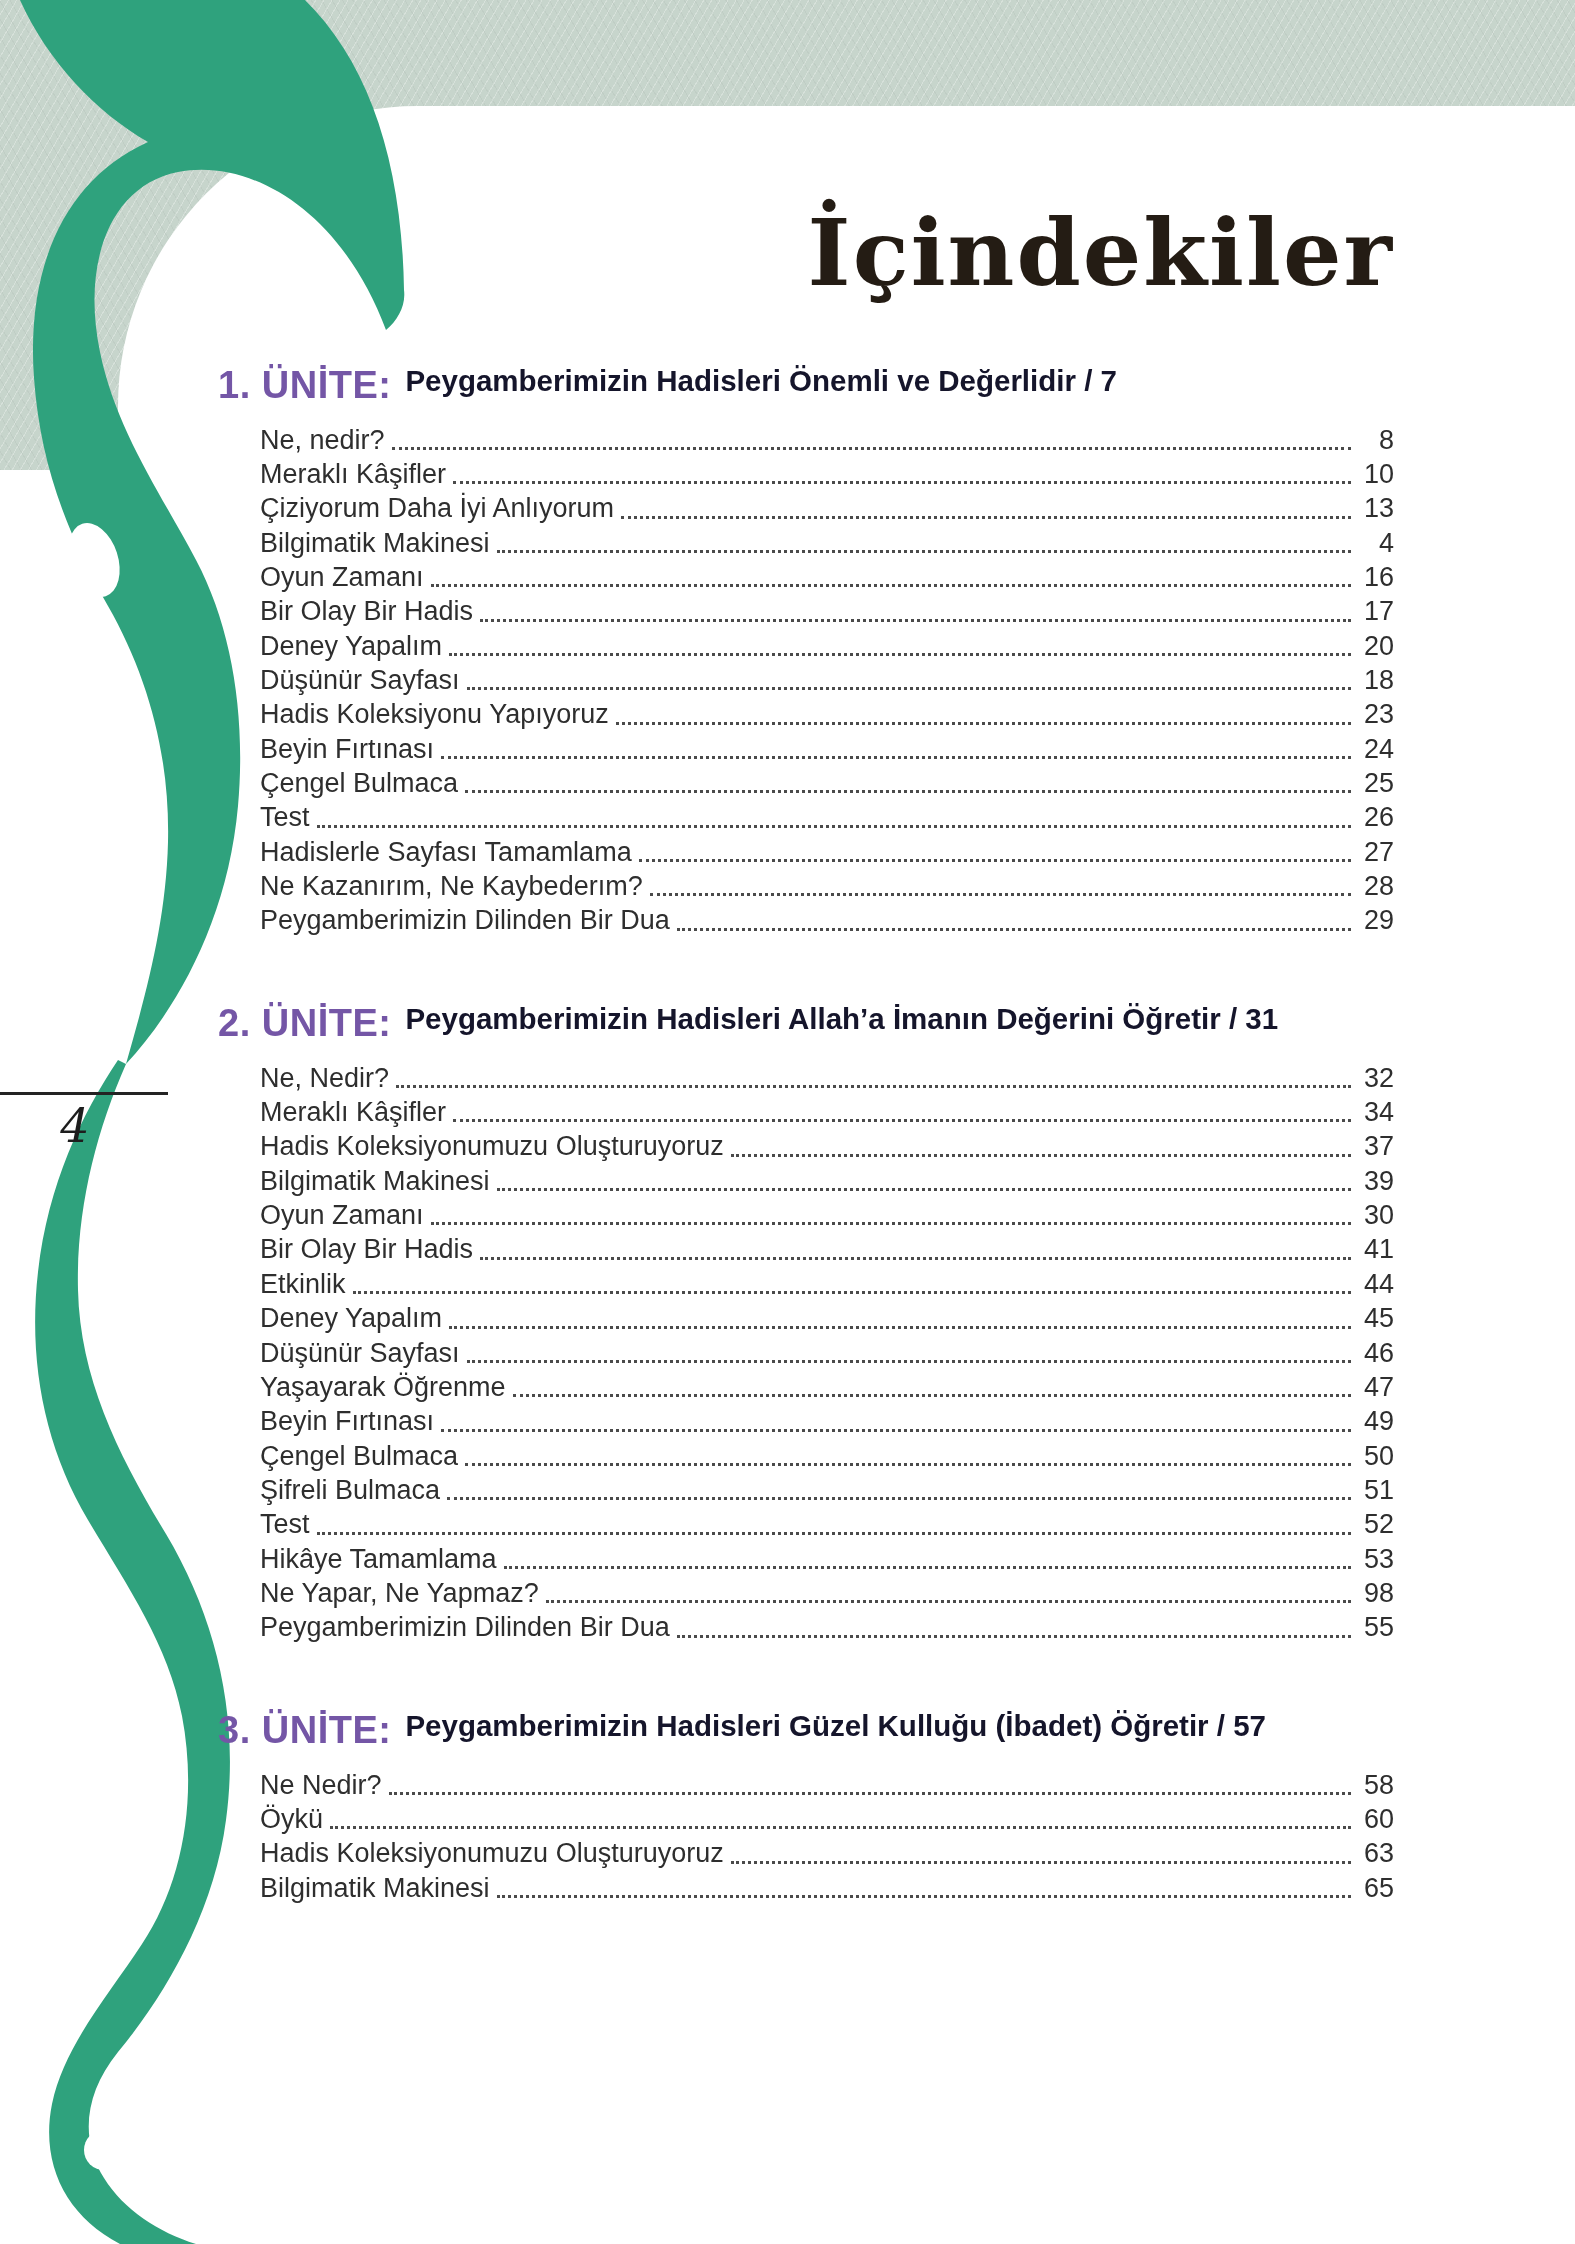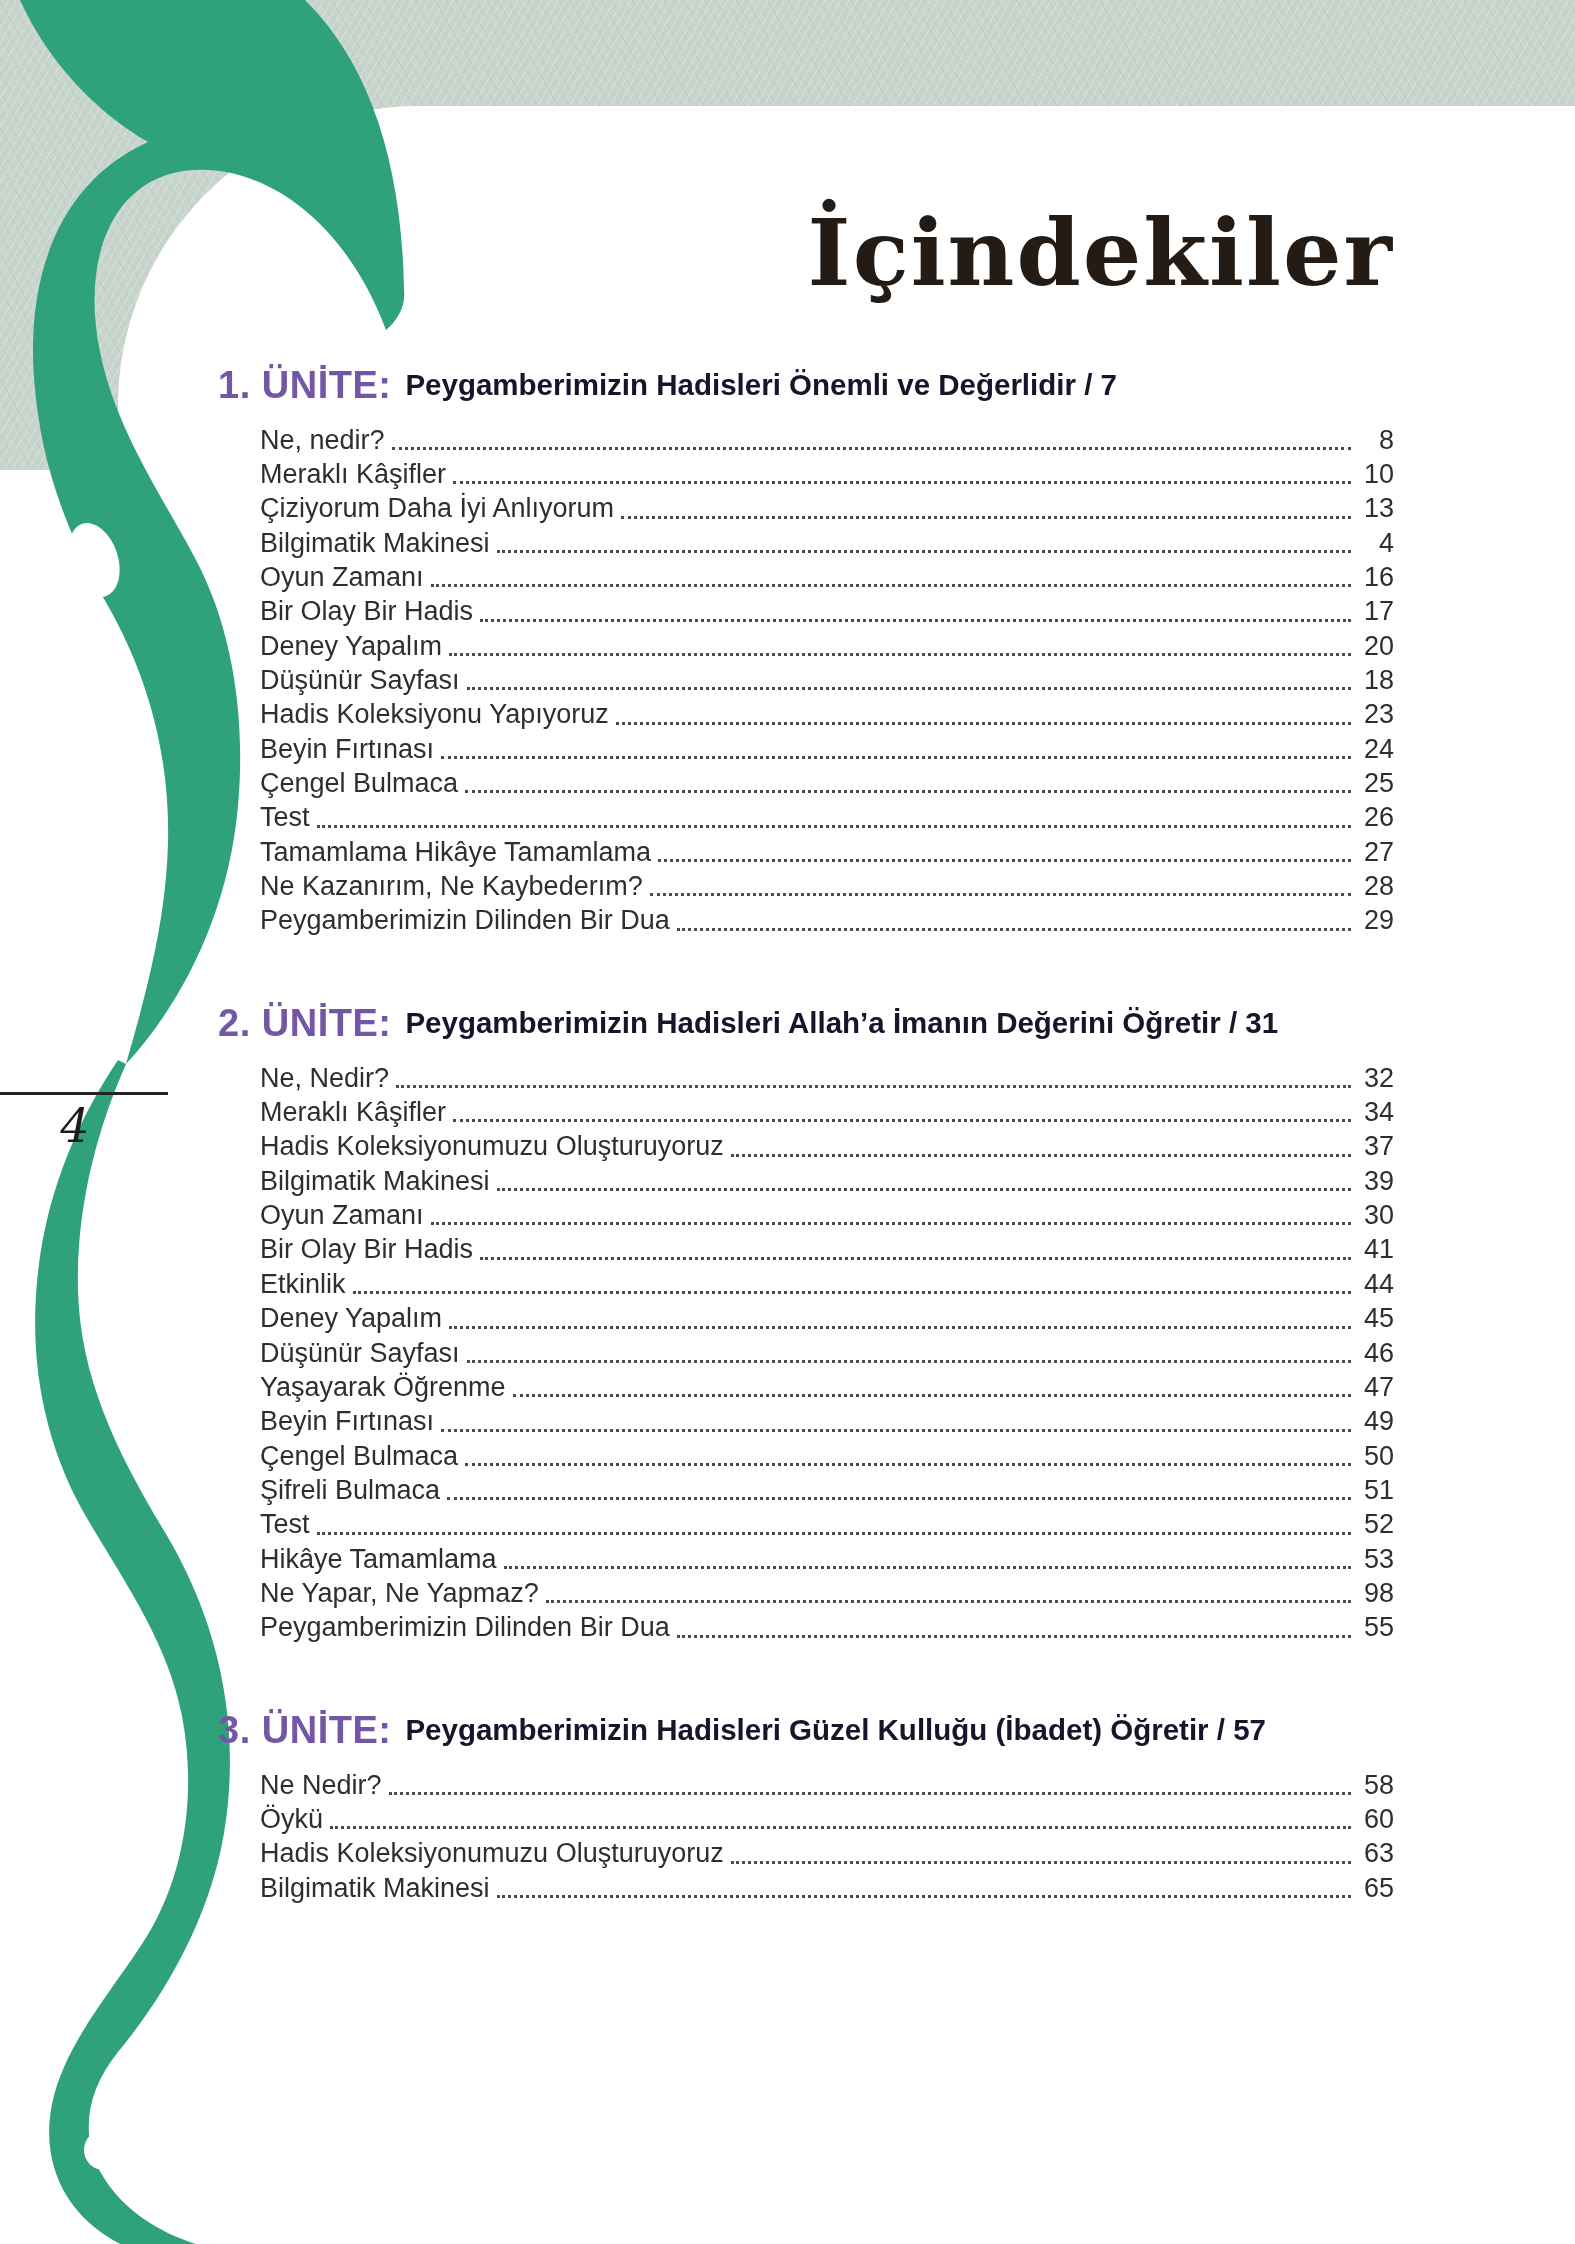--- a/index.html
+++ b/index.html
@@ -37,21 +37,21 @@
   
   .content{position:absolute;left:218px;top:0;width:1176px;z-index:4;}
   .toc-title{
     text-align:right;
     font-family:"DejaVu Serif",serif;font-weight:bold;
     font-size:92px;line-height:1.05;letter-spacing:2px;
     color:var(--title-dark,#241c14);
     margin:205px 0 62px 0;
   }
   .unit{margin-bottom:64px;}
-  .unit-heading{display:flex;align-items:center;gap:14px;margin:0 0 16px 0;}
+  .unit-heading{display:flex;align-items:flex-start;gap:14px;margin:0 0 16px 0;}
   .unit-label{
     font-size:38px;font-weight:bold;
     color:var(--unit-purple,#7456a6);letter-spacing:0.5px;white-space:nowrap;
   }
   .unit-title{
     font-size:29.5px;font-weight:bold;
     color:var(--unit-title-dark,#15152b);
   }
   .entries{padding-left:42px;}
   .entry{
@@ -173,21 +173,21 @@
     <span class="entry-page">25</span>
   </div>
 
   <div class="entry">
     <span class="entry-label">Test</span>
     <span class="dots"></span>
     <span class="entry-page">26</span>
   </div>
 
   <div class="entry">
-    <span class="entry-label">Tamamlama Hikâye Tamamlama</span>
+    <span class="entry-label">Hadislerle Sayfası Tamamlama</span>
     <span class="dots"></span>
     <span class="entry-page">27</span>
   </div>
 
   <div class="entry">
     <span class="entry-label">Ne Kazanırım, Ne Kaybederım?</span>
     <span class="dots"></span>
     <span class="entry-page">28</span>
   </div>
 

